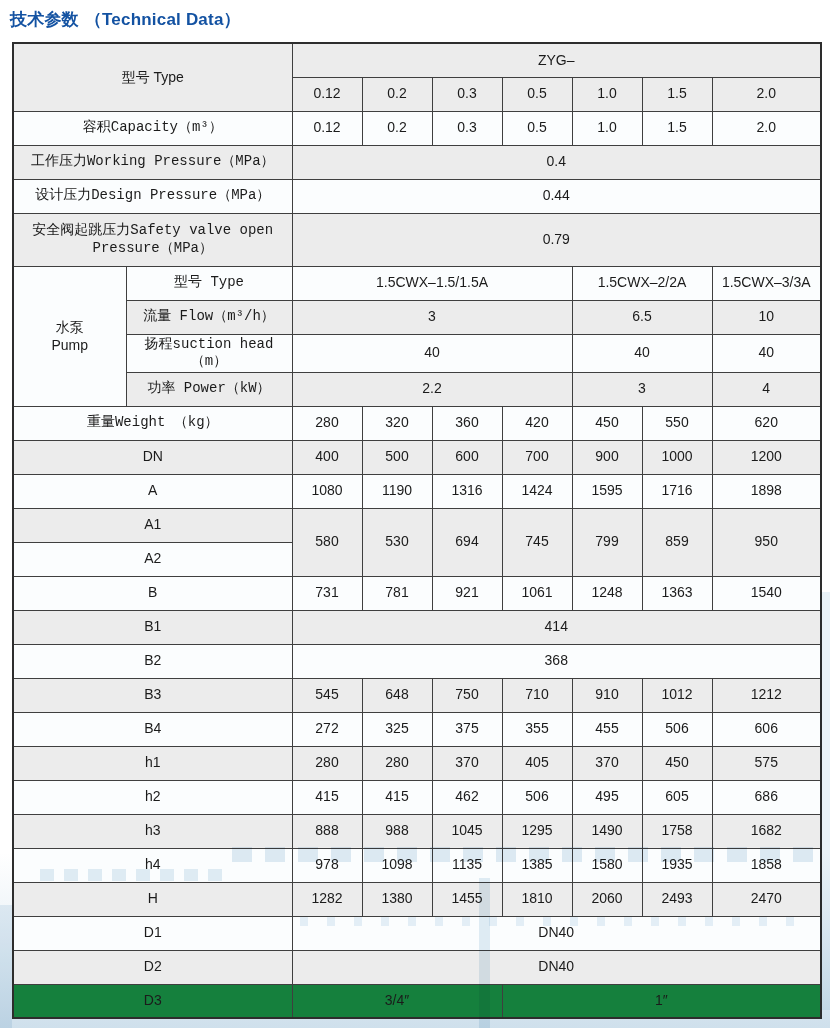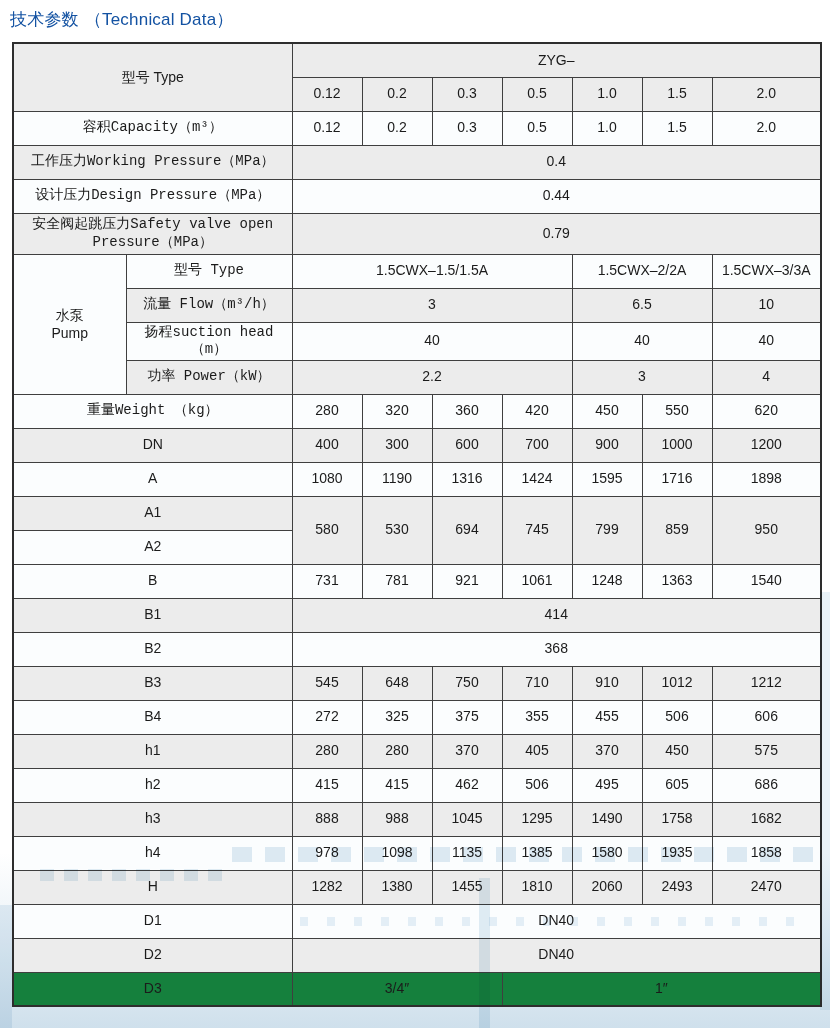--- a/index.html
+++ b/index.html
@@ -10,39 +10,39 @@
     color:#1b1b1b;
   }
   
   .bg-bottom{
     position:absolute;left:0;right:0;bottom:0;height:175px;
     background:linear-gradient(180deg,rgba(207,224,236,0) 0%,rgba(207,224,236,.35) 40%,#cfe0ec 100%);
     z-index:0;
   }
   .page-title{
     position:absolute;top:8px;left:10px;z-index:2;
-    font-size:17px;font-weight:normal;color:#1352a2;letter-spacing:.2px;
+    font-size:17px;font-weight:bold;color:#1352a2;letter-spacing:.2px;
   }
   .page-title .en{margin-left:6px;}
   table.spec{
     position:absolute;top:42px;left:12px;z-index:1;
     border-collapse:collapse;table-layout:fixed;
     border:2px solid #2d2d2d;
     font-size:14px;
     background:#fbfdfe;
   }
   table.spec td{
     border:1px solid #3f3f3f;
     text-align:center;vertical-align:middle;
     padding:1px 4px;
     line-height:1.25;
     overflow:hidden;
   }
   tr.r{height:34px;}
-  tr.tall{height:41px;}
+  tr.tall{height:53px;}
   td.w{background:#fbfdfe;}
   td.g{background:#ececec;}
   td.bl{background:#15803d;}
   td.left{text-align:left;padding-left:8px;font-family:Liberation Mono, monospace;}
   .pump-group div{line-height:1.3;text-align:center;}
   
   .wm{position:absolute;pointer-events:none;mix-blend-mode:multiply;z-index:5;}
   .wm-dash1{top:847px;left:232px;width:586px;height:15px;opacity:.55;
     background:repeating-linear-gradient(90deg,#c6dbea 0 20px,transparent 20px 33px);}
   .wm-dash2{top:869px;left:40px;width:185px;height:12px;opacity:.5;
@@ -152,21 +152,21 @@
     <td class="w">360</td>
     <td class="w">420</td>
     <td class="w">450</td>
     <td class="w">550</td>
     <td class="w">620</td>
   </tr>
 
   <tr class="r">
     <td class="g" colspan="2">DN</td>
     <td class="g">400</td>
-    <td class="g">300</td>
+    <td class="g">500</td>
     <td class="g">600</td>
     <td class="g">700</td>
     <td class="g">900</td>
     <td class="g">1000</td>
     <td class="g">1200</td>
   </tr>
 
   <tr class="r">
     <td class="w" colspan="2">A</td>
     <td class="w">1080</td>

